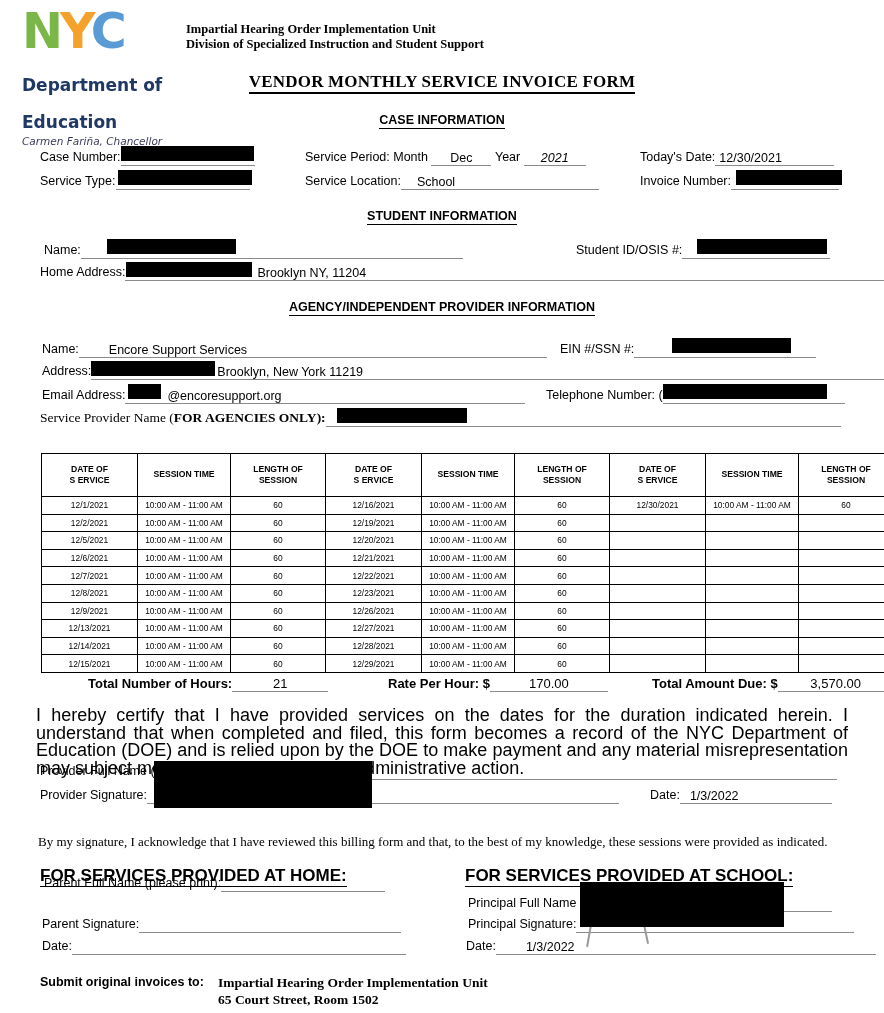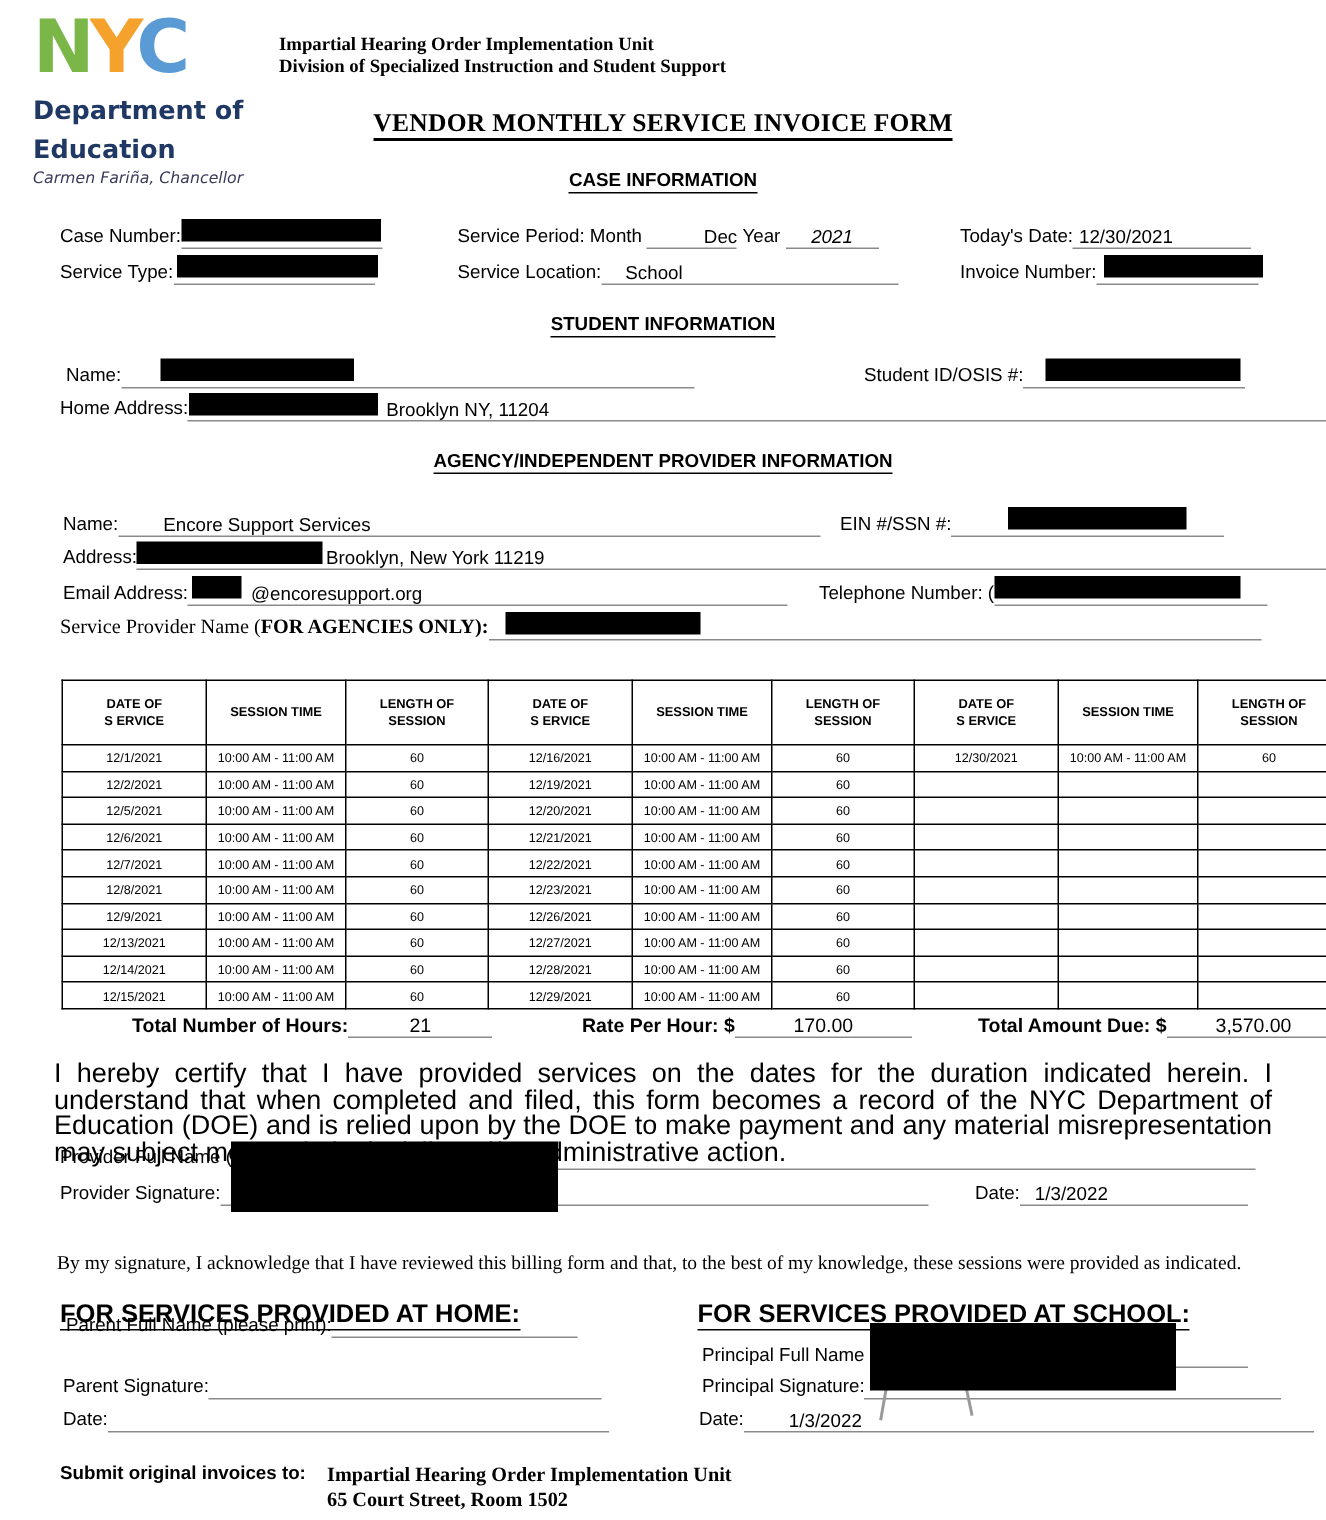--- a/index.html
+++ b/index.html
@@ -45,21 +45,21 @@
   }
   .logo-n { color: #7ab648; }
   .logo-y { color: #f5a22d; }
   .logo-c { color: #5b9bd5; }
   .logo-dept {
     font-family: "DejaVu Sans", sans-serif;
     font-weight: 700;
     font-size: 17px;
     line-height: 19px;
     color: #1f3864;
-    margin-top: 7px;
+    margin-top: 18px;
   }
   .logo-chancellor {
     font-family: "DejaVu Sans", sans-serif;
     font-style: italic;
     font-size: 10.5px;
     color: #3a3a5c;
     margin-top: 3px;
   }
 
   .unit-lines {
@@ -253,21 +253,21 @@
   </div>
   <div class="redact-abs" style="left:121px; top:146px; width:133px; height:15px;"></div>
 
   <div class="fld" style="left:40px; top:174px;">
     <span class="lbl">Service Type:</span><span class="val" style="width:134px;">&nbsp;</span>
   </div>
   <div class="redact-abs" style="left:118px; top:170px; width:134px; height:15px;"></div>
 
   <div class="fld" style="left:305px; top:150px;">
     <span class="lbl">Service Period: Month</span>
-    <span class="val" style="width:60px;text-align:right;">Dec</span>
+    <span class="val" style="width:60px;">Dec</span>
     <span class="lbl">Year</span>
     <span class="val" style="width:62px;font-style:italic;">2021</span>
   </div>
 
   <div class="fld" style="left:305px; top:174px;">
     <span class="lbl">Service Location:</span><span class="val val-left" style="width:182px; padding-left:16px;">School</span>
   </div>
 
   <div class="fld" style="left:640px; top:150px;">
     <span class="lbl">Today's Date:</span><span class="val val-left" style="width:115px;">12/30/2021</span>

